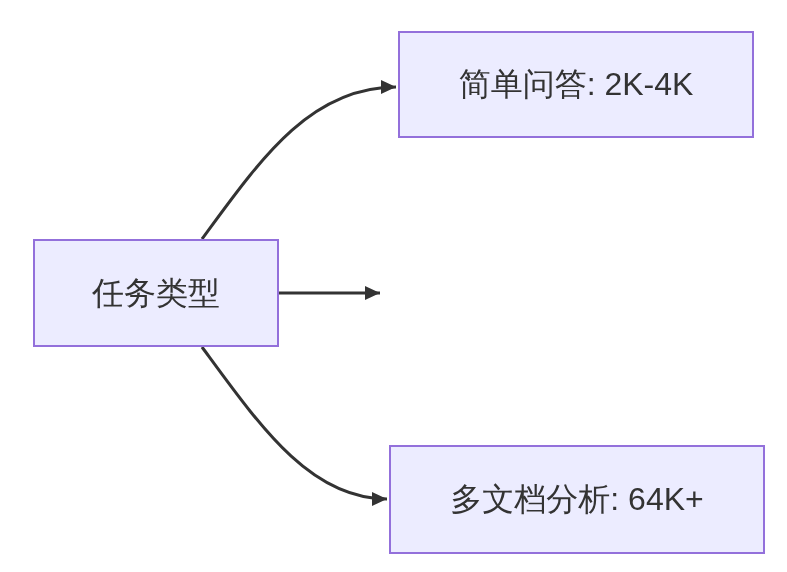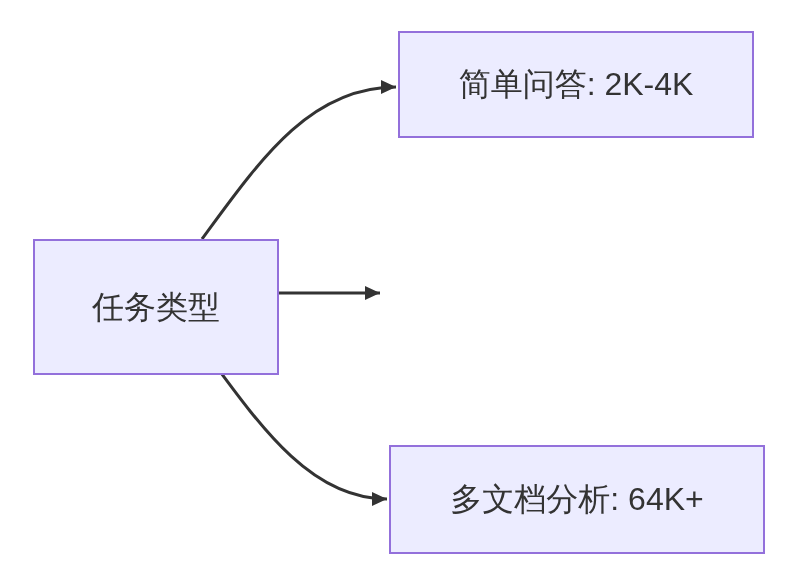--- a/index.html
+++ b/index.html
@@ -58,21 +58,21 @@
     <defs>
       <marker id="arrowhead" markerUnits="userSpaceOnUse" markerWidth="17" markerHeight="15" refX="15" refY="7" orient="auto">
         <path class="arrowhead-shape" d="M0,0 L15,7 L0,14 Z"></path>
       </marker>
     </defs>
     <path class="edge" d="M202,239 C260,160 310,87 396,87" marker-end="url(#arrowhead)"></path>
     <path class="edge" d="M279,293 L380,293" marker-end="url(#arrowhead)"></path>
     <path class="edge" d="M202,347 C260,426 310,499 387,499" marker-end="url(#arrowhead)"></path>
   </svg>
 
-  <div class="node" style="left:33px; top:239px; width:246px; height:136px;">
+  <div class="node" style="left:33px; top:239px; width:246px; height:108px;">
     <span class="label">任务类型</span>
   </div>
 
   <div class="node" style="left:398px; top:31px; width:356px; height:107px;align-items:center;">
     <span class="label">简单问答: 2K-4K</span>
   </div>
 
 
   <div class="node" style="left:389px; top:445px; width:376px; height:109px;">
     <span class="label">多文档分析: 64K+</span>

